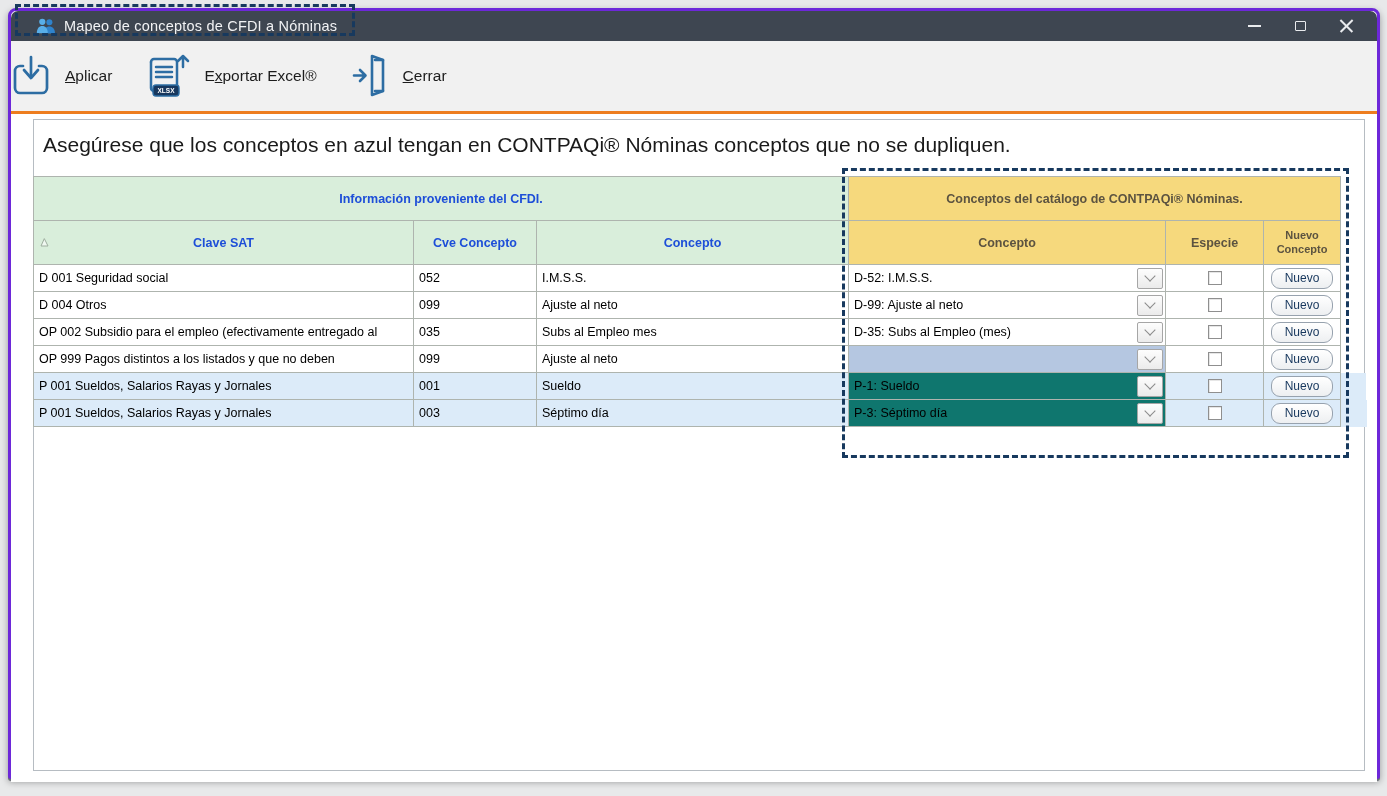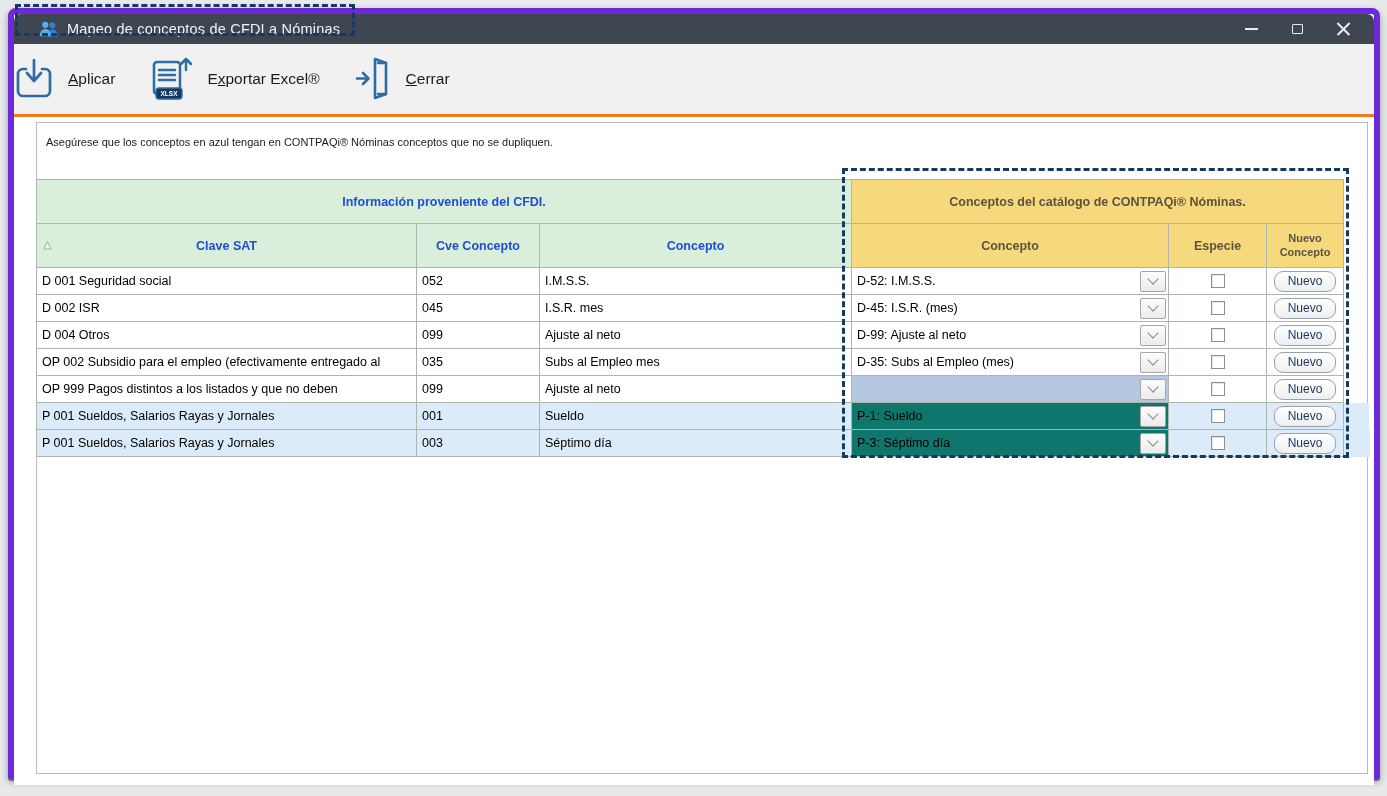--- a/index.html
+++ b/index.html
@@ -1,21 +1,21 @@
 <!DOCTYPE html>
 <html><head>
 <meta charset="utf-8">
 <style>
   * { margin:0; padding:0; box-sizing:border-box; }
   html,body { width:1387px; height:796px; background:#e8e9ea; font-family:"Liberation Sans", sans-serif; overflow:hidden; }
   .stage { position:relative; width:1387px; height:796px; }
 
   
   .window { position:absolute; left:8px; top:8px; width:1372px; height:771px;
-            background:#fff; border:6px solid #6d28d9; border-radius:8px 8px 3px 3px;
+            background:#fff; border:3px solid #6d28d9; border-radius:8px 8px 3px 3px;
             box-shadow:0 2px 0 rgba(90,96,104,.85), 0 3px 7px rgba(0,0,0,.35); }
 
   
   .titlebar { position:relative; height:30px; background:#3E4651; border-radius:7px 7px 0 0;
               display:flex; align-items:center; padding-left:25px; }
   .title-icon { display:flex; align-items:center; margin-right:8px; }
   .title-text { color:#f2f3f5; font-size:14.5px; letter-spacing:.2px; }
   .win-controls { position:absolute; right:8px; top:0; height:30px; display:flex; }
   .win-btn { width:46px; height:30px; display:flex; align-items:center; justify-content:center; cursor:default; }
   .glyph-min { width:13px; height:2px; background:#e9ebee; }
@@ -31,21 +31,21 @@
   .tb-btn { display:flex; align-items:center; margin-right:34px; cursor:default; }
   .tb-icon { display:flex; align-items:center; margin-right:14px; }
   .tb-label { font-size:15.5px; color:#1c1c1c; }
   .mn { text-decoration:underline; }
   .orange-line { height:3px; background:#ED7D1F; }
 
   
   .content { position:relative; height:668px; background:#fff; }
   .panel { position:absolute; left:22px; top:5px; width:1332px; height:652px;
            border:1px solid #b6bcc2; background:#fff; }
-  .message { position:absolute; left:9px; top:13px; font-size:11px; color:#1a1a1a; }
+  .message { position:absolute; left:9px; top:13px; font-size:21px; color:#1a1a1a; }
 
   
   table.grid { position:absolute; left:-1px; top:56px; width:1333px; border-collapse:collapse;
                table-layout:fixed; font-size:12.5px; }
   .grid th, .grid td { border:1px solid #aeb4ae; overflow:hidden; white-space:nowrap; }
   .grid th { font-weight:bold; height:44px; text-align:center; }
   .grid th.g { background:#D9EEDB; color:#1d4ed8; }
   .grid th.y { background:#F6D97D; color:#5C5340; }
   .grid th.wrap { white-space:normal; line-height:1.25; font-size:11px; }
   .grid td { height:27px; background:#fff; color:#000; }
@@ -204,36 +204,20 @@
                 <span class="dd-btn">
                       <span class="chev"></span>
                     </span>
               </div>
             </td>
             <td class="c-cb"><span class="cb"></span></td>
             <td class="c-btn"><button class="nuevo">Nuevo</button></td>
             <td class="filler"></td>
           </tr>
 
-          <tr>
-            <td class="c-left">D 002 ISR</td>
-            <td class="c-left">045</td>
-            <td class="c-left">I.S.R. mes</td>
-            <td class="c-dd">
-              <div class="dd">
-                <span class="dd-val">D-45: I.S.R. (mes)</span>
-                <span class="dd-btn">
-                      <span class="chev"></span>
-                    </span>
-              </div>
-            </td>
-            <td class="c-cb"><span class="cb"></span></td>
-            <td class="c-btn"><button class="nuevo">Nuevo</button></td>
-            <td class="filler"></td>
-          </tr>
 
           <tr>
             <td class="c-left">D 004 Otros</td>
             <td class="c-left">099</td>
             <td class="c-left">Ajuste al neto</td>
             <td class="c-dd">
               <div class="dd">
                 <span class="dd-val">D-99: Ajuste al neto</span>
                 <span class="dd-btn">
                       <span class="chev"></span>

